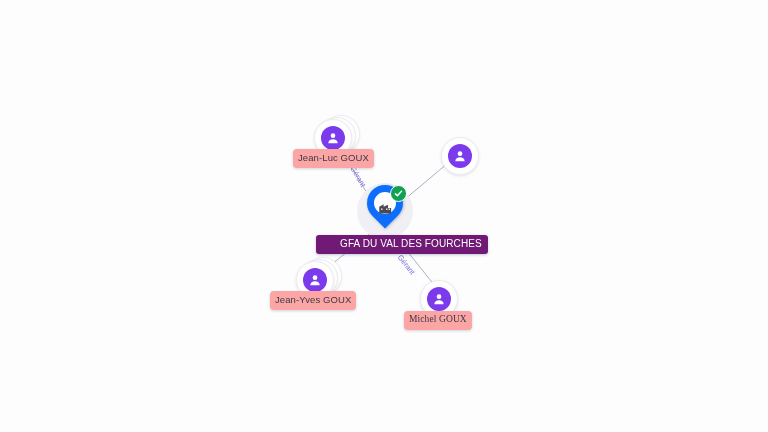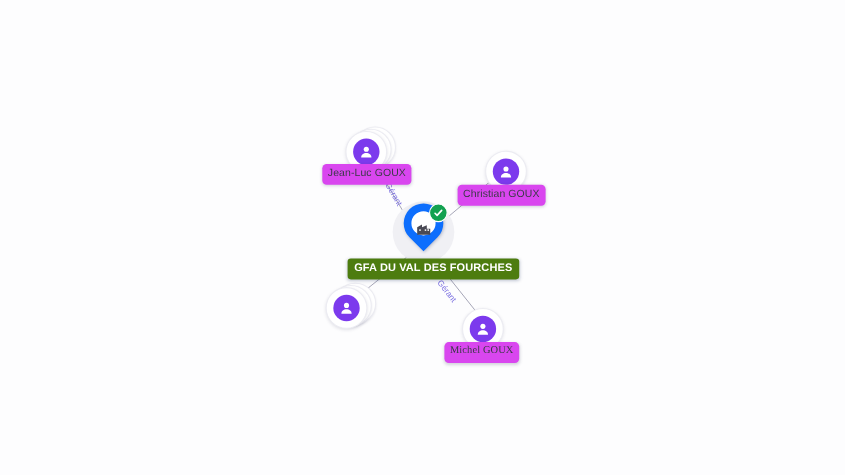--- a/index.html
+++ b/index.html
@@ -63,21 +63,21 @@
     background: #7c3aed;
     display: flex;
     align-items: center;
     justify-content: center;
   }
   .avatar-disc svg { display: block; }
 
   
   .node-label {
     position: absolute;
-    background: #d946ef;
+    background: #fca5a5;
     border-radius: 4px;
     box-shadow: 0 1px 3px rgba(40,40,80,.20);
     color: #3a3a46;
     font-size: 9.5px;
     line-height: 1;
     letter-spacing: .1px;
     padding: 4px 5px 5px 5px;
     white-space: nowrap;
   }
 
@@ -138,27 +138,27 @@
     background: #12a150;
     border: 1.5px solid #ffffff;
     display: flex;
     align-items: center;
     justify-content: center;
   }
   #company-label {
     position: absolute;
     left: 316px;
     top: 235px;
-    background: #4d7c0f;
+    background: #701a75;
     color: #ffffff;
     font-size: 10px;
-    font-weight: bold;
+    font-weight: normal;
     letter-spacing: .1px;
     line-height: 1;
-    padding: 4px 6px 5px 6px;
+    padding: 4px 6px 5px 24px;
     border-radius: 3px;
     white-space: nowrap;
     box-shadow: 0 1px 3px rgba(20,40,90,.25);
   }
 
   
   .edge-label {
     position: absolute;
     color: #7b6fe0;
     font-size: 7.5px;
@@ -208,34 +208,34 @@
   <div class="person-node" style="left:441px; top:137px;">
     <div class="person-main-c">
       <div class="avatar-disc">
         <svg width="14" height="14" viewBox="0 0 24 24" fill="#ffffff">
           <circle cx="12" cy="8" r="4"></circle>
           <path d="M4 21c0-4.4 3.6-7 8-7s8 2.6 8 7z"></path>
         </svg>
       </div>
     </div>
   </div>
-  <div class="node-label" style="left:416px; top:168px;">Christian GOUX</div>
 
   <div class="person-node" style="left:296px; top:261px;">
     <div class="person-stack-c s2"></div>
     <div class="person-stack-c s1"></div>
     <div class="person-main-c">
       <div class="avatar-disc">
         <svg width="14" height="14" viewBox="0 0 24 24" fill="#ffffff">
           <circle cx="12" cy="8" r="4"></circle>
           <path d="M4 21c0-4.4 3.6-7 8-7s8 2.6 8 7z"></path>
         </svg>
       </div>
     </div>
   </div>
+  <div class="node-label" style="left:270px; top:291px;">Jean-Yves GOUX</div>
 
   <div class="person-node" style="left:420px; top:280px;">
     <div class="person-main-c">
       <div class="avatar-disc">
         <svg width="14" height="14" viewBox="0 0 24 24" fill="#ffffff">
           <circle cx="12" cy="8" r="4"></circle>
           <path d="M4 21c0-4.4 3.6-7 8-7s8 2.6 8 7z"></path>
         </svg>
       </div>
     </div>

